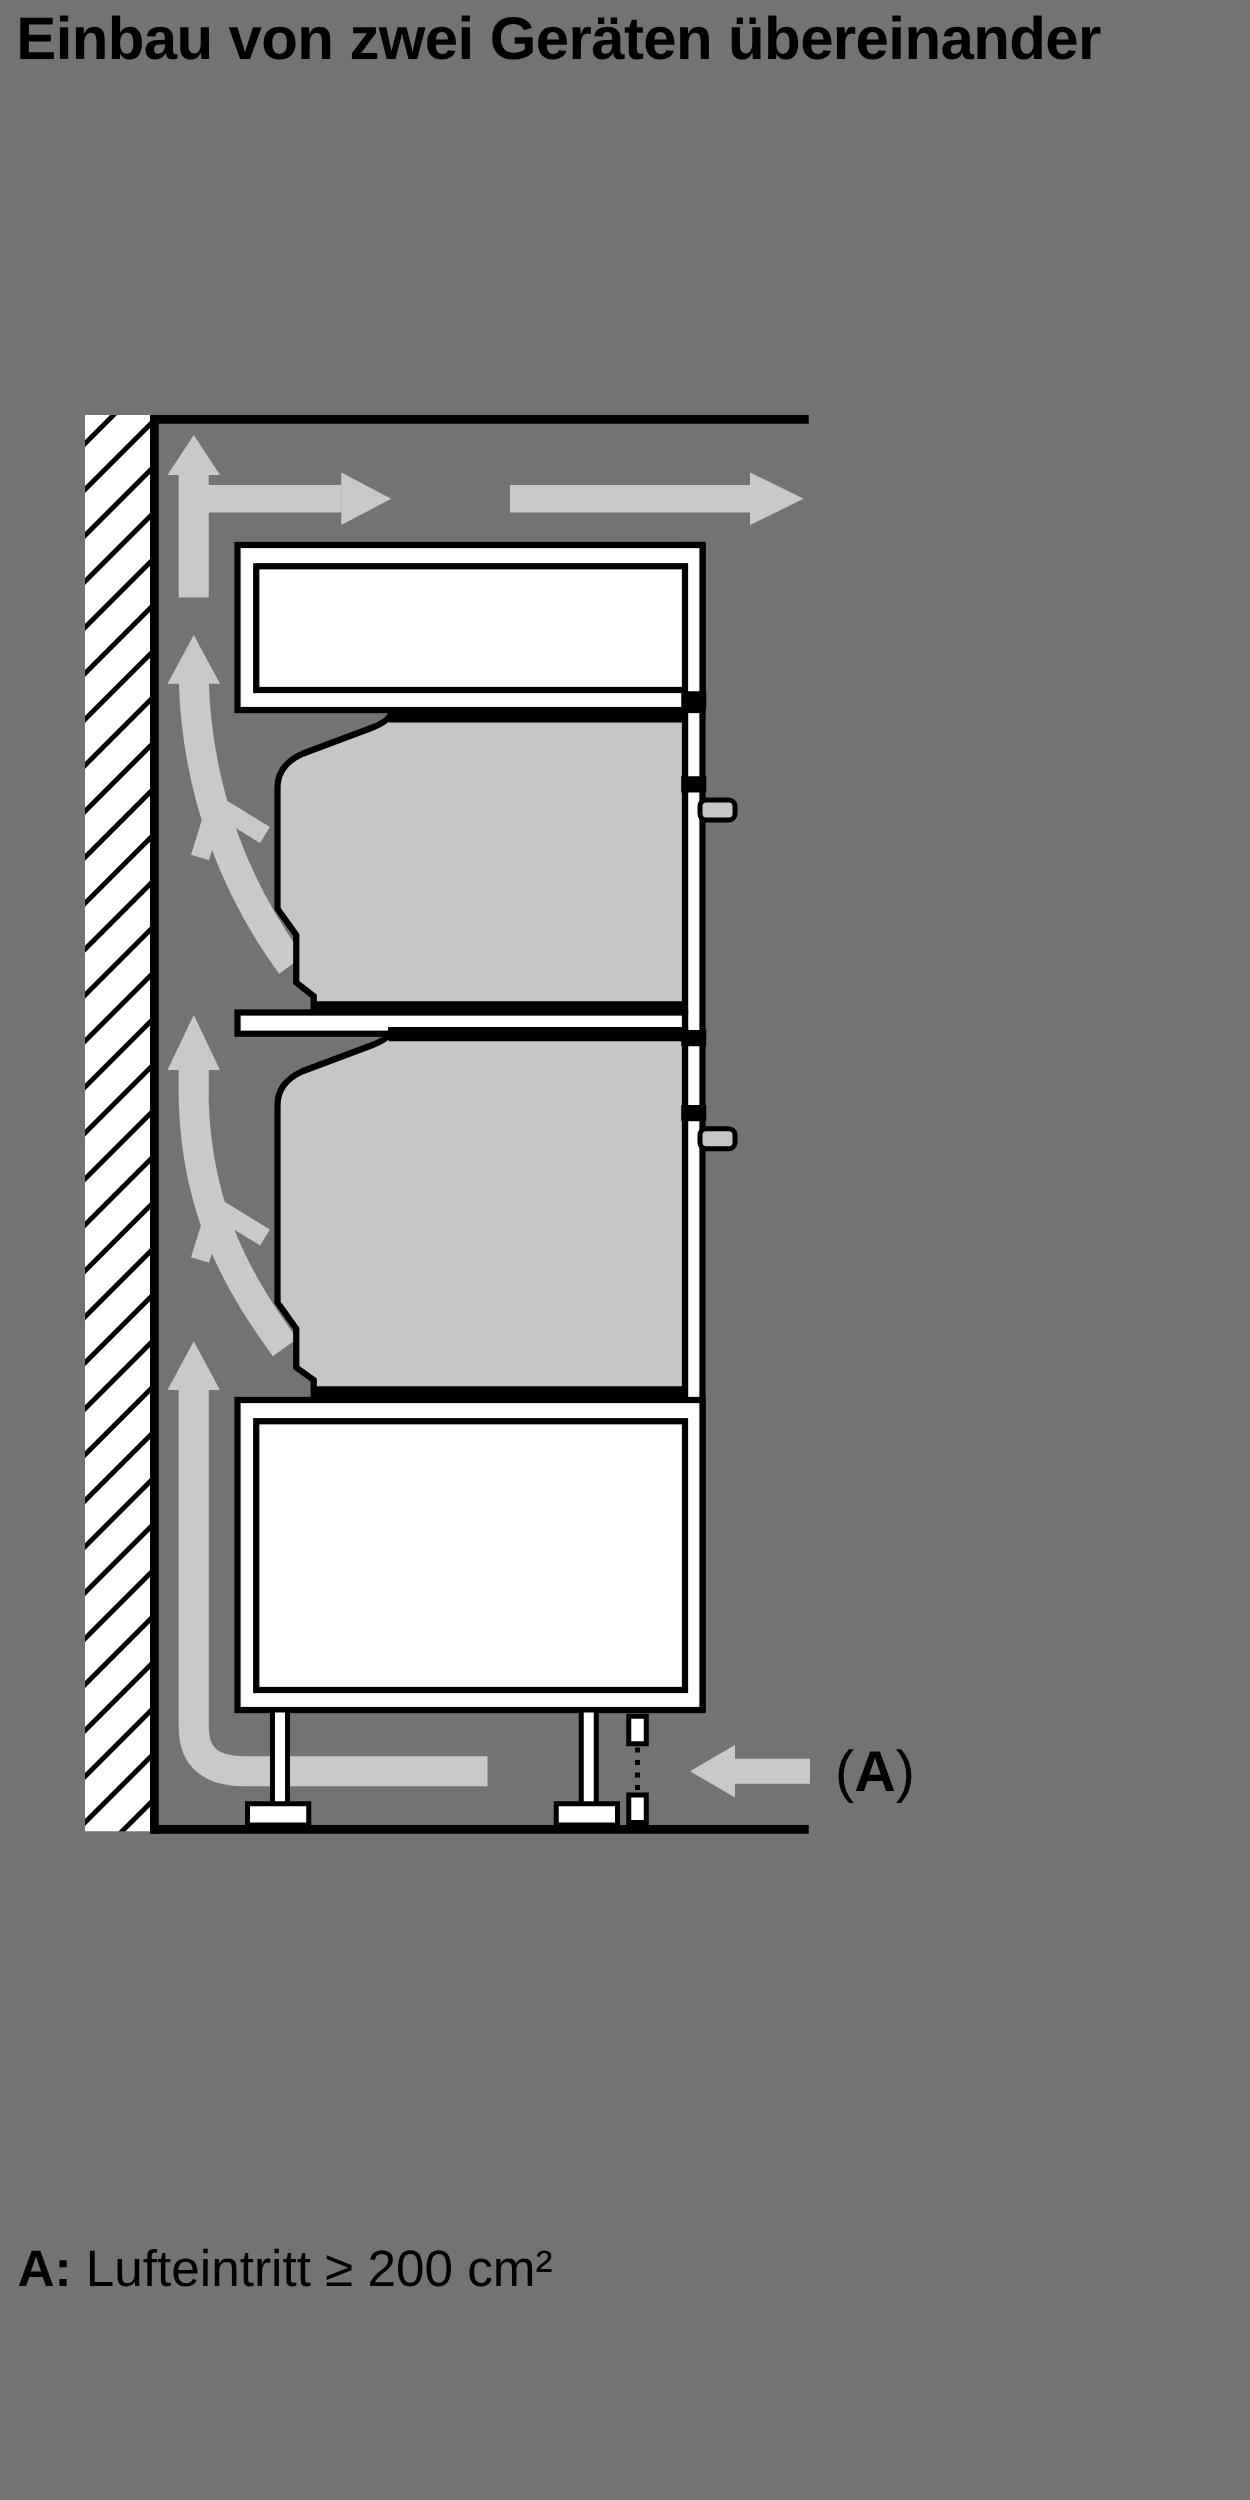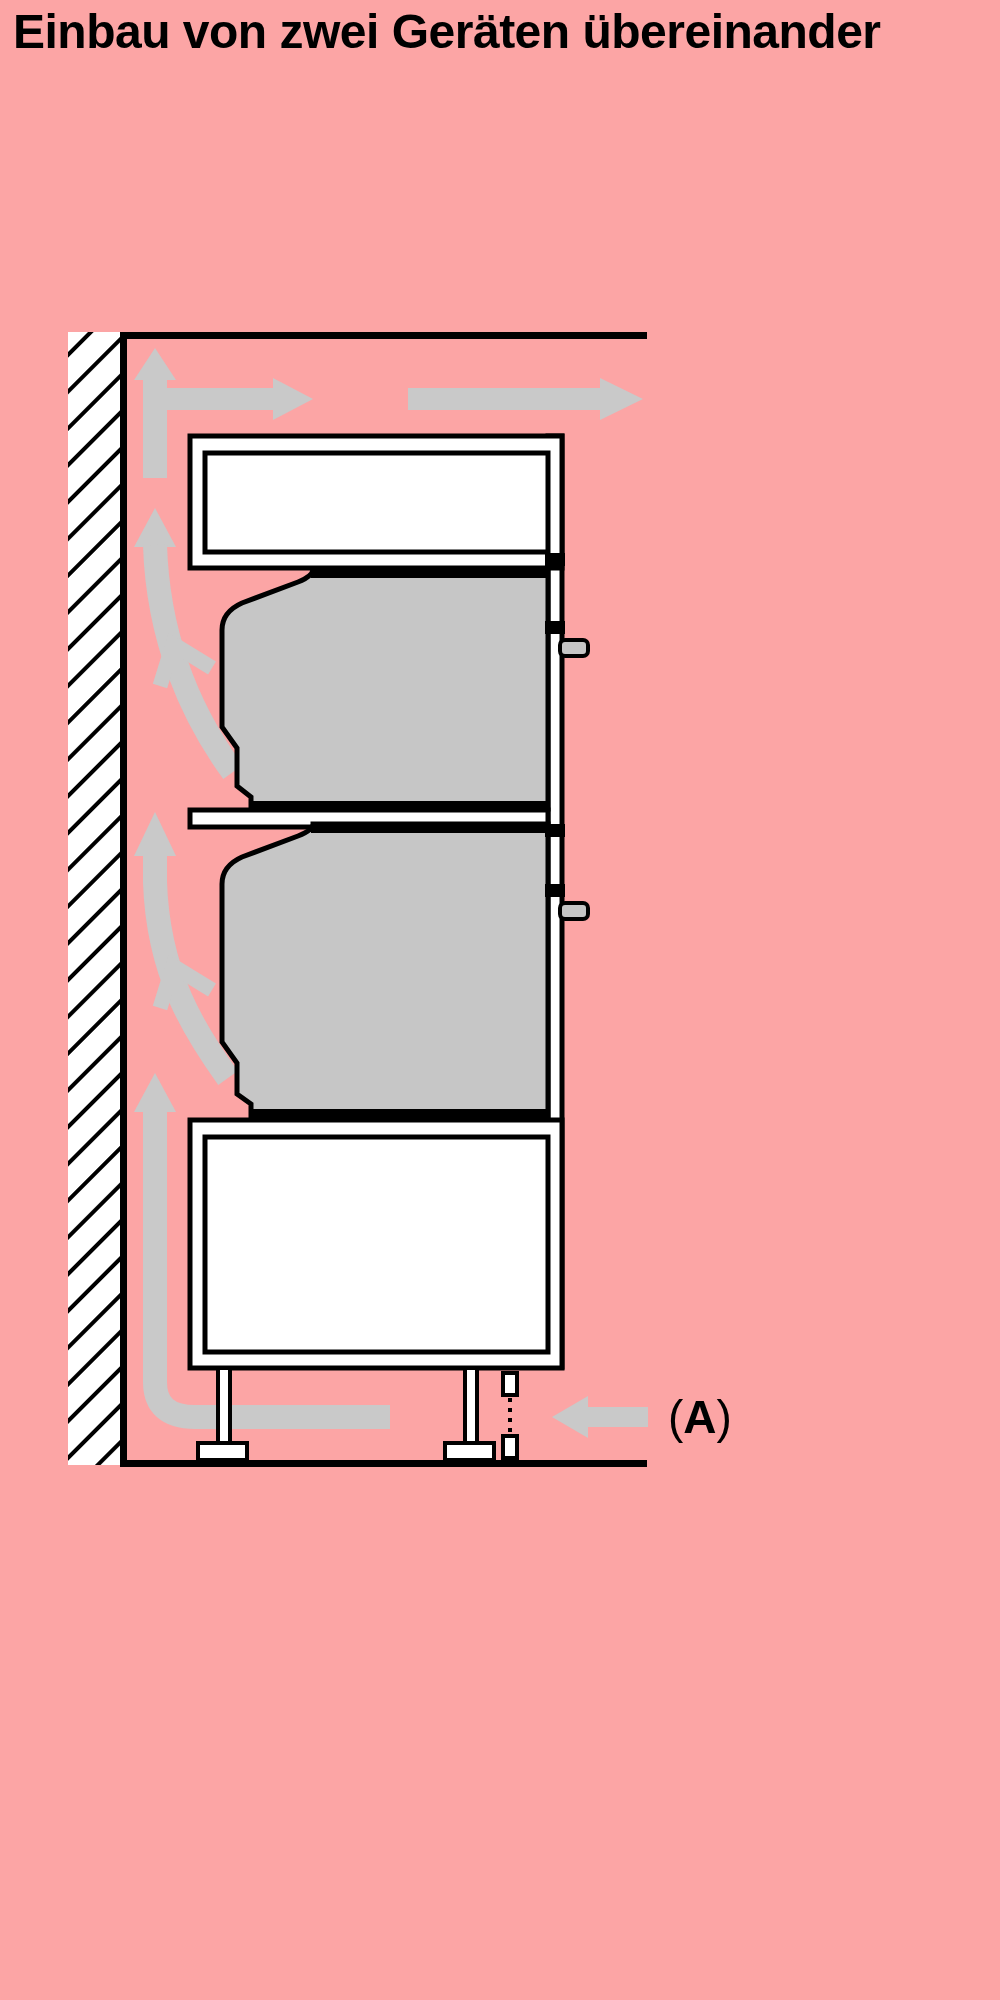--- a/index.html
+++ b/index.html
@@ -1,19 +1,19 @@
 <!DOCTYPE html>
 <html><head>
 <meta charset="utf-8">
 <style>
   html,body{margin:0;padding:0;background:#fff;}
   .page{
     position:relative;
     width:1000px;height:2000px;
-    background:#fca5a5;
+    background:#737373;
     font-family:"Liberation Sans","DejaVu Sans",sans-serif;
     color:#000;
     overflow:hidden;
   }
   .title{
     position:absolute;left:13px;
     font-weight:bold;font-size:48px;line-height:1.1;
     white-space:nowrap;letter-spacing:-0.5px;
   }
   .title.l1{top:6px;}
@@ -147,14 +147,17 @@
       <rect x="545" y="884" width="20" height="13" fill="#000"></rect>
       <rect x="560" y="640" width="28" height="16" rx="5" fill="#c6c6c6" stroke="#000" stroke-width="4"></rect>
       <rect x="560" y="903" width="28" height="16" rx="5" fill="#c6c6c6" stroke="#000" stroke-width="4"></rect>
     </g>
   </svg>
 
   <div class="label-a">
     <span class="paren">(</span><span class="letter">A</span><span class="paren">)</span>
   </div>
 
+  <div class="caption">
+    <span class="term">A:</span><span class="def"> Lufteintritt ≥ 200 cm²</span>
+  </div>
 
 </div>
 
 </body></html>

